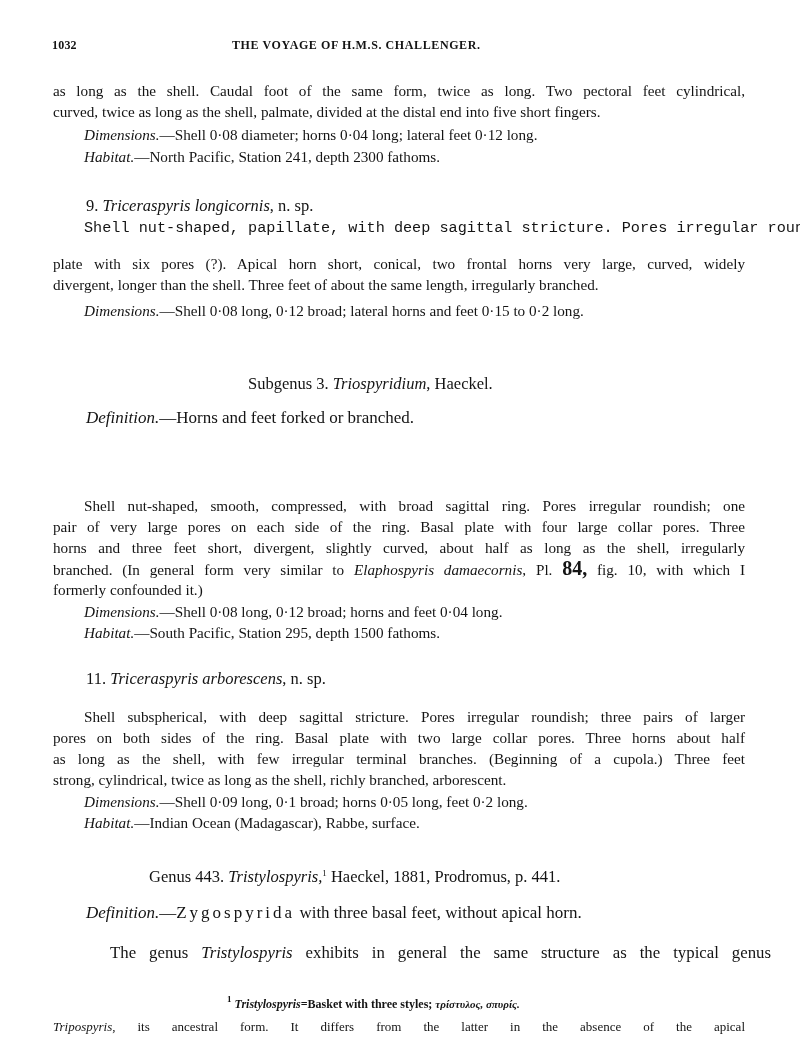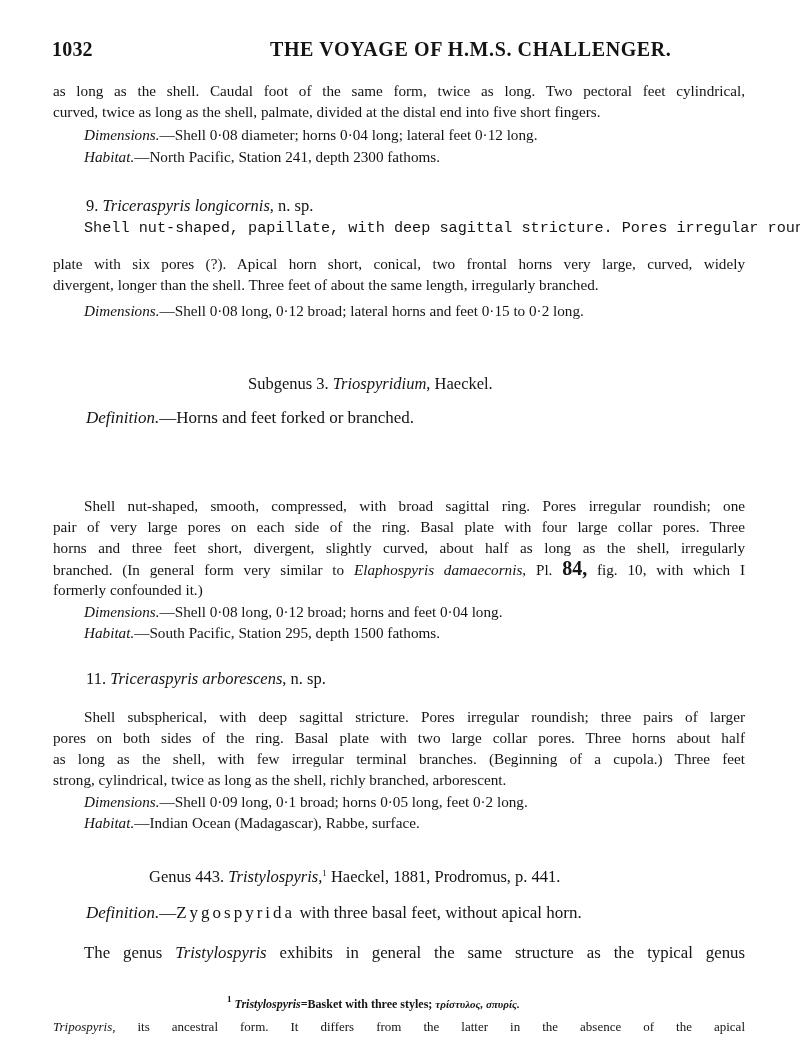--- a/index.html
+++ b/index.html
@@ -3,23 +3,23 @@
   <meta charset="utf-8">
   <style>
     html, body { margin: 0; padding: 0; background: #ffffff; }
     body {
       width: 800px; height: 1050px; position: relative; overflow: hidden;
       font-family: "Liberation Serif", "DejaVu Serif", serif;
       color: #141414;
     }
     .page { position: absolute; left: 0; top: 0; width: 800px; height: 1050px; }
     .abs { position: absolute; white-space: nowrap; }
-    .running-head { top: 38px; font-size: 20px; font-weight: bold; letter-spacing: 0.2px; }
+    .running-head { top: 38px; font-size: 12px; font-weight: bold; letter-spacing: 0.2px; }
     .page-num { left: 52px; }
-    .journal-title { left: 232px; letter-spacing: 0.6px; margin-left: 38px; }
+    .journal-title { left: 232px; letter-spacing: 0.6px; }
     .line { position: absolute; left: 53px; width: 692px; font-size: 15.2px; line-height: 21px; white-space: nowrap; }
     .just { text-align: justify; text-align-last: justify; }
     .ind { left: 84px; width: 661px; }
     i { font-style: italic; }
     .head { font-size: 16.5px; }
     .def { font-size: 17px; left: 86px; }
     .spaced { letter-spacing: 3px; }
     .bold84 { font-weight: bold; font-size: 20px; }
     .fn { font-size: 12px; font-weight: bold; }
     .fn i { font-weight: bold; }
@@ -60,18 +60,18 @@
   <div class="line ind just" style="top:706px;">Shell subspherical, with deep sagittal stricture.  Pores irregular roundish;  three pairs of larger</div>
   <div class="line just" style="top:727px;">pores on both sides of the ring.  Basal plate with two large collar pores.  Three horns about half</div>
   <div class="line just" style="top:748px;">as long as the shell, with few irregular terminal branches.  (Beginning of a cupola.)  Three feet</div>
   <div class="line" style="top:769px;">strong, cylindrical, twice as long as the shell, richly branched, arborescent.</div>
   <div class="line ind" style="top:791px;"><i>Dimensions.</i><span>—Shell 0·09 long, 0·1 broad;  horns 0·05 long, feet 0·2 long.</span></div>
   <div class="line ind" style="top:812px;"><i>Habitat.</i><span>—Indian Ocean (Madagascar), Rabbe, surface.</span></div>
 
   <div class="abs head" style="left:149px; top:867px;"><span>Genus 443.</span> <i>Tristylospyris,</i><sup>1</sup><span> Haeckel, 1881, Prodromus, p. 441.</span></div>
   <div class="abs def" style="top:903px;"><i>Definition.</i><span>—</span><span class="spaced">Zygospyrida</span><span> with three basal feet, without apical horn.</span></div>
 
-  <div class="line ind just" style="top:941px; font-size:16.8px; line-height:23px;"><span>The genus </span><i>Tristylospyris</i><span> exhibits in general the same structure as the typical genus</span></div>
+  <div class="line ind just" style="top:941px; font-size:16.8px; line-height:23px;margin-left:26px;"><span>The genus </span><i>Tristylospyris</i><span> exhibits in general the same structure as the typical genus</span></div>
   <div class="line just" style="top:1015px; font-size:13px; line-height:23px;"><i>Tripospyris</i><span>, its ancestral form.   It differs from the latter in the absence of the apical</span></div>
 
   <div class="abs fn" style="left:227px; top:994px;"><sup>1</sup> <i>Tristylospyris</i><span>=Basket with three styles;</span> <span class="greek">τρίστυλος, σπυρίς.</span></div>
 
 </div>
 
 </body></html>

